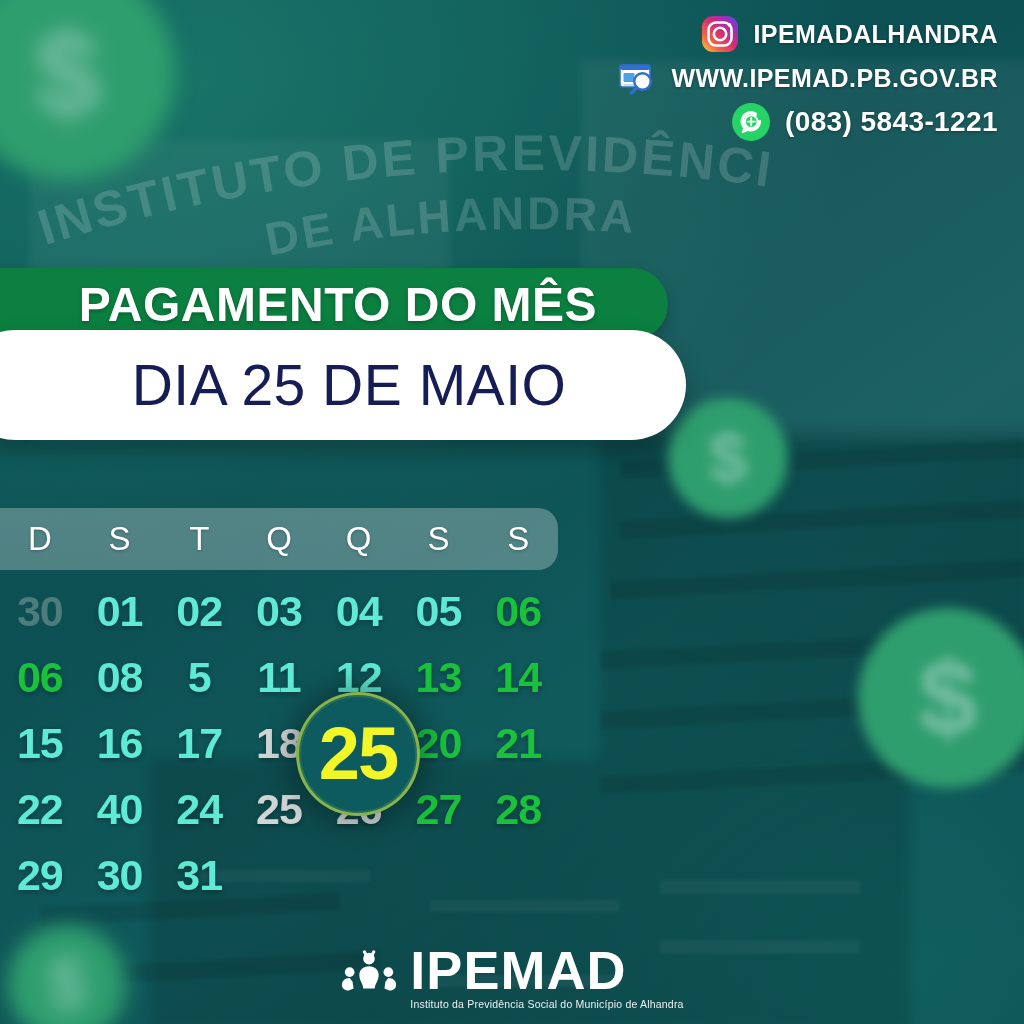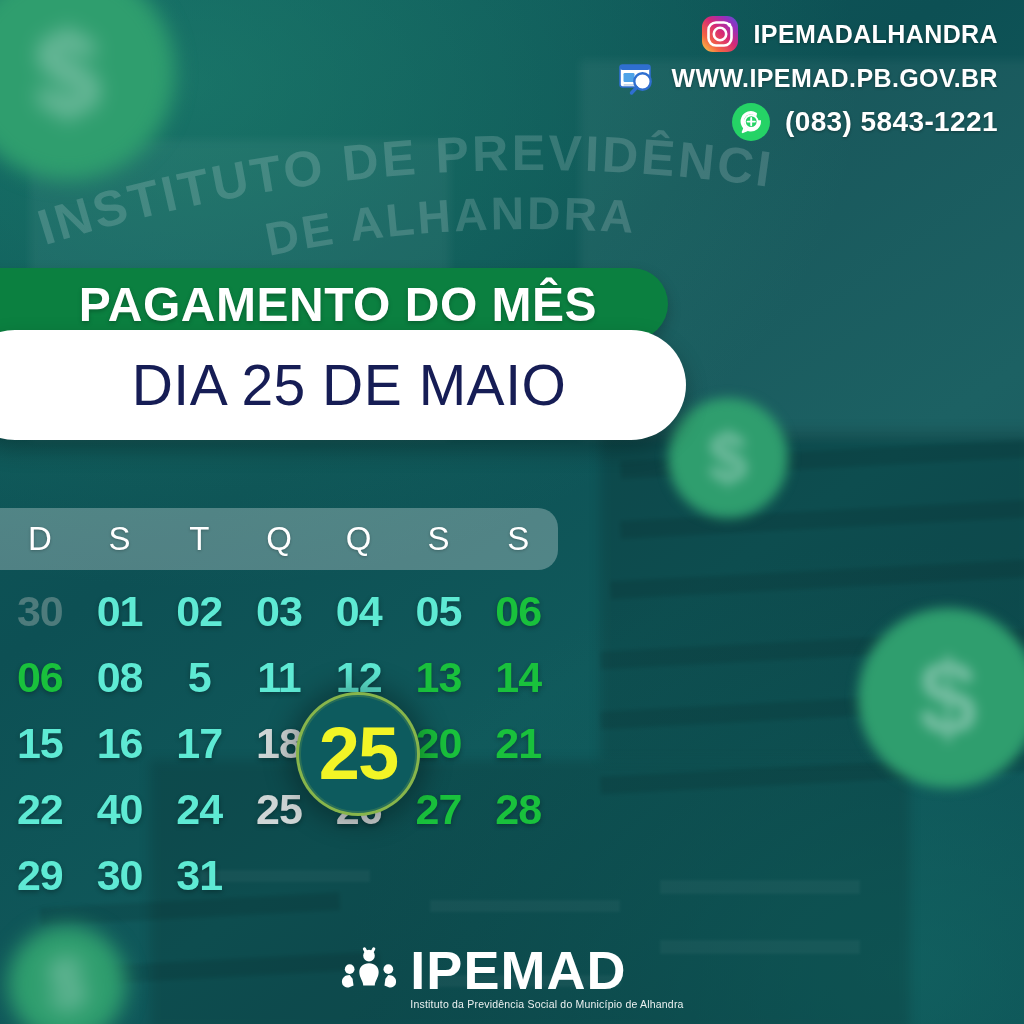--- a/index.html
+++ b/index.html
@@ -158,21 +158,21 @@
     left:296px;top:114px;z-index:9;
   }
   .cal-highlight span{
     color:#f2f526;font-size:74px;font-weight:bold;letter-spacing:-2px;
     font-family:"Liberation Sans",sans-serif;line-height:1;
   }
 
   
   .logo{
     position:absolute;left:0;right:0;bottom:14px;
-    display:flex;justify-content:center;gap:12px;
+    display:flex;align-items:center;justify-content:center;gap:12px;
     z-index:6;
   }
   .logo-mark{width:58px;height:58px;flex:0 0 58px;}
   .logo-text{display:flex;flex-direction:column;align-items:flex-start;}
   .logo-word{
     color:#ffffff;font-weight:bold;font-size:54px;line-height:.95;
     letter-spacing:1px;font-family:"Liberation Sans",sans-serif;
   }
   .logo-sub{
     color:#ffffff;font-size:10.5px;letter-spacing:.2px;

